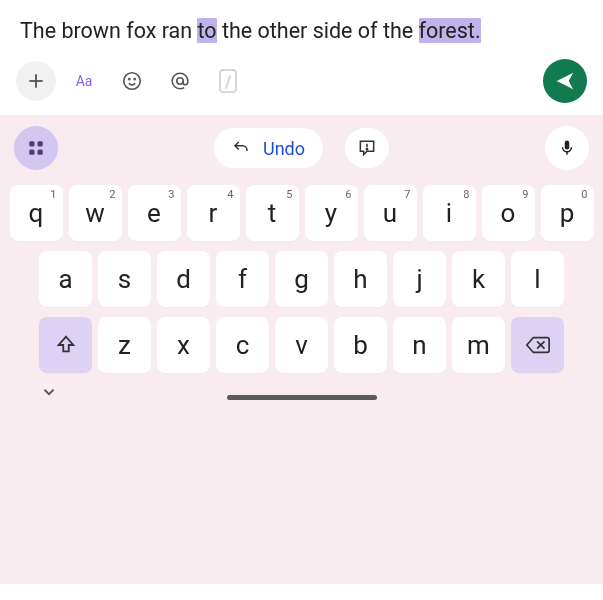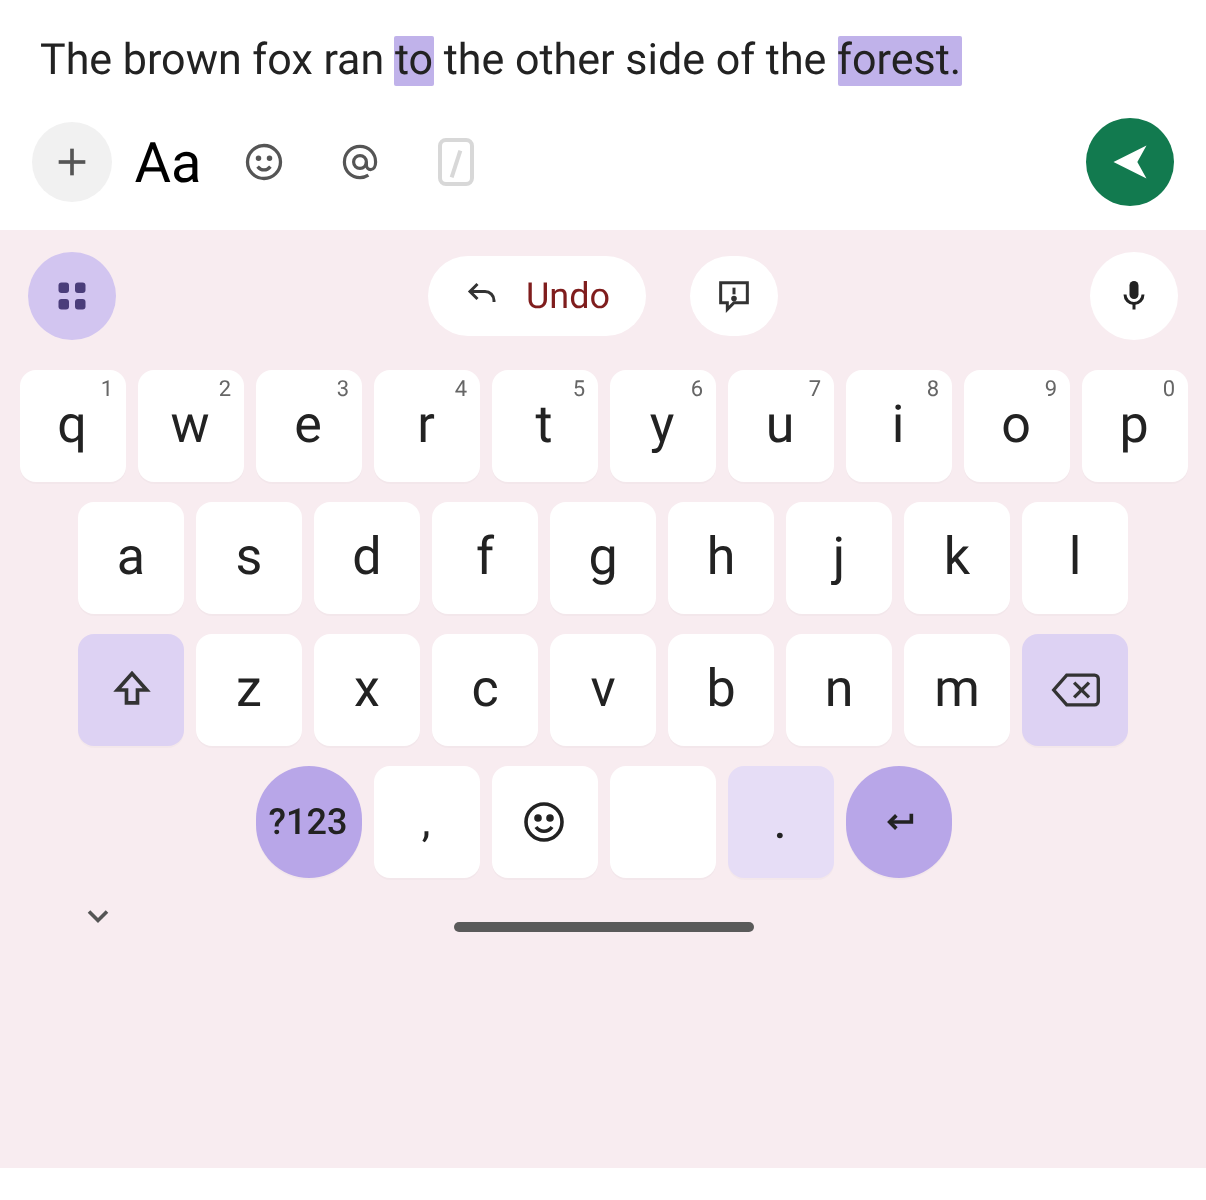--- a/index.html
+++ b/index.html
@@ -20,21 +20,21 @@
   .send-btn { width: 44px; height: 44px; border-radius: 50%; background: #127a4f; display: flex; align-items: center; justify-content: center; }
   .thin-rect { width: 18px; height: 24px; border: 2px solid #d8d8d8; border-radius: 4px; position:relative; }
   .thin-rect::after{ content:""; position:absolute; left:6px; top:4px; width:2px; height:14px; background:#d8d8d8; transform: rotate(18deg); }
 
   
   .keyboard { background: #F8ECF0; flex: 1; display: flex; flex-direction: column; padding-top: 2px; }
 
   .kbd-top { display: flex; align-items: center; height: 62px; padding: 0 14px; gap: 8px; }
   .grid-btn { width: 44px; height: 44px; border-radius: 50%; background: #D2C5F0; display: flex; align-items: center; justify-content: center; }
   .kbd-top-center { flex: 1; display: flex; align-items: center; justify-content: center; gap: 22px; }
-  .undo-pill { background: #ffffff; height: 40px; padding: 0 18px; border-radius: 20px; display: flex; align-items: center; gap: 13px; font-size: 18px; color: #7f1d1d; }
+  .undo-pill { background: #ffffff; height: 40px; padding: 0 18px; border-radius: 20px; display: flex; align-items: center; gap: 13px; font-size: 18px; color: #1d4ed8; }
   .feedback-pill { background: #ffffff; width: 44px; height: 40px; border-radius: 20px; display: flex; align-items: center; justify-content: center; }
   .mic-btn { width: 44px; height: 44px; border-radius: 50%; background: #ffffff; display: flex; align-items: center; justify-content: center; }
 
   
   .rows { padding: 6px 6px 0 6px; display: flex; flex-direction: column; gap: 10px; }
   .row { display: flex; gap: 6px; justify-content: center; }
   .key { background: #ffffff; border-radius: 8px; height: 56px; flex: 1; display: flex; align-items: center; justify-content: center; font-size: 26px; color: #222; position: relative; box-shadow: 0 1px 0 rgba(0,0,0,0.02); }
   .key .sup { position: absolute; top: 3px; right: 6px; font-size: 11px; color: #666; }
   .row-1 .key { flex: 0 0 53px; }
   .row-2 { padding: 0 28px; }
@@ -68,21 +68,21 @@
   </div>
 
   <div class="toolbar">
     <div class="toolbar-left">
       <div class="icon-btn circle-bg">
         <svg width="20" height="20" viewBox="0 0 24 24" fill="none" stroke="#555" stroke-width="2.2">
             <line x1="12" y1="4" x2="12" y2="20"></line>
             <line x1="4" y1="12" x2="20" y2="12"></line>
           </svg>
       </div>
-      <div class="icon-btn" style="font-size:28px;color:#000000;">
+      <div class="icon-btn" style="font-size:14px;color:#8b5cf6;">
         <span>Aa</span>
       </div>
       <div class="icon-btn">
         <svg width="22" height="22" viewBox="0 0 24 24" fill="none" stroke="#555" stroke-width="1.8">
             <circle cx="12" cy="12" r="9"></circle>
             <circle cx="9" cy="10" r="0.6" fill="#555"></circle>
             <circle cx="15" cy="10" r="0.6" fill="#555"></circle>
             <path d="M8.5 14.5c1 1.2 2.2 1.8 3.5 1.8s2.5-.6 3.5-1.8"></path>
           </svg>
       </div>
@@ -243,46 +243,20 @@
           </div>
         <div class="key func-key back-key">
           <svg width="26" height="20" viewBox="0 0 28 20" fill="none" stroke="#333" stroke-width="1.8">
               <path d="M9 2h15a2 2 0 012 2v12a2 2 0 01-2 2H9l-7-8z"></path>
               <line x1="13" y1="6" x2="21" y2="14"></line>
               <line x1="21" y1="6" x2="13" y2="14"></line>
             </svg>
         </div>
       </div>
 
-      <div class="row row-4">
-        <div class="key sym-key">
-            <span>?123</span>
-          </div>
-        <div class="key comma-key">
-            <span>,</span>
-          </div>
-        <div class="key emoji-key">
-          <svg width="24" height="24" viewBox="0 0 24 24" fill="none" stroke="#222" stroke-width="1.8">
-              <circle cx="12" cy="12" r="9"></circle>
-              <circle cx="9" cy="10" r="1" fill="#222"></circle>
-              <circle cx="15" cy="10" r="1" fill="#222"></circle>
-              <path d="M8 14.5c1 1.4 2.4 2.1 4 2.1s3-.7 4-2.1"></path>
-            </svg>
-        </div>
-        <div class="key space-key"></div>
-        <div class="key period-key">
-            <span>.</span>
-          </div>
-        <div class="key enter-key">
-          <svg width="24" height="20" viewBox="0 0 24 24" fill="none" stroke="#222" stroke-width="2.2">
-              <path d="M20 7v5H7"></path>
-              <path d="M11 8l-4 4 4 4"></path>
-            </svg>
-        </div>
-      </div>
     </div>
 
     <div class="bottom">
       <div class="chev">
         <svg width="18" height="18" viewBox="0 0 24 24" fill="none" stroke="#555" stroke-width="2.4">
             <polyline points="6 9 12 15 18 9"></polyline>
           </svg>
       </div>
       <div class="handle"></div>
     </div>

